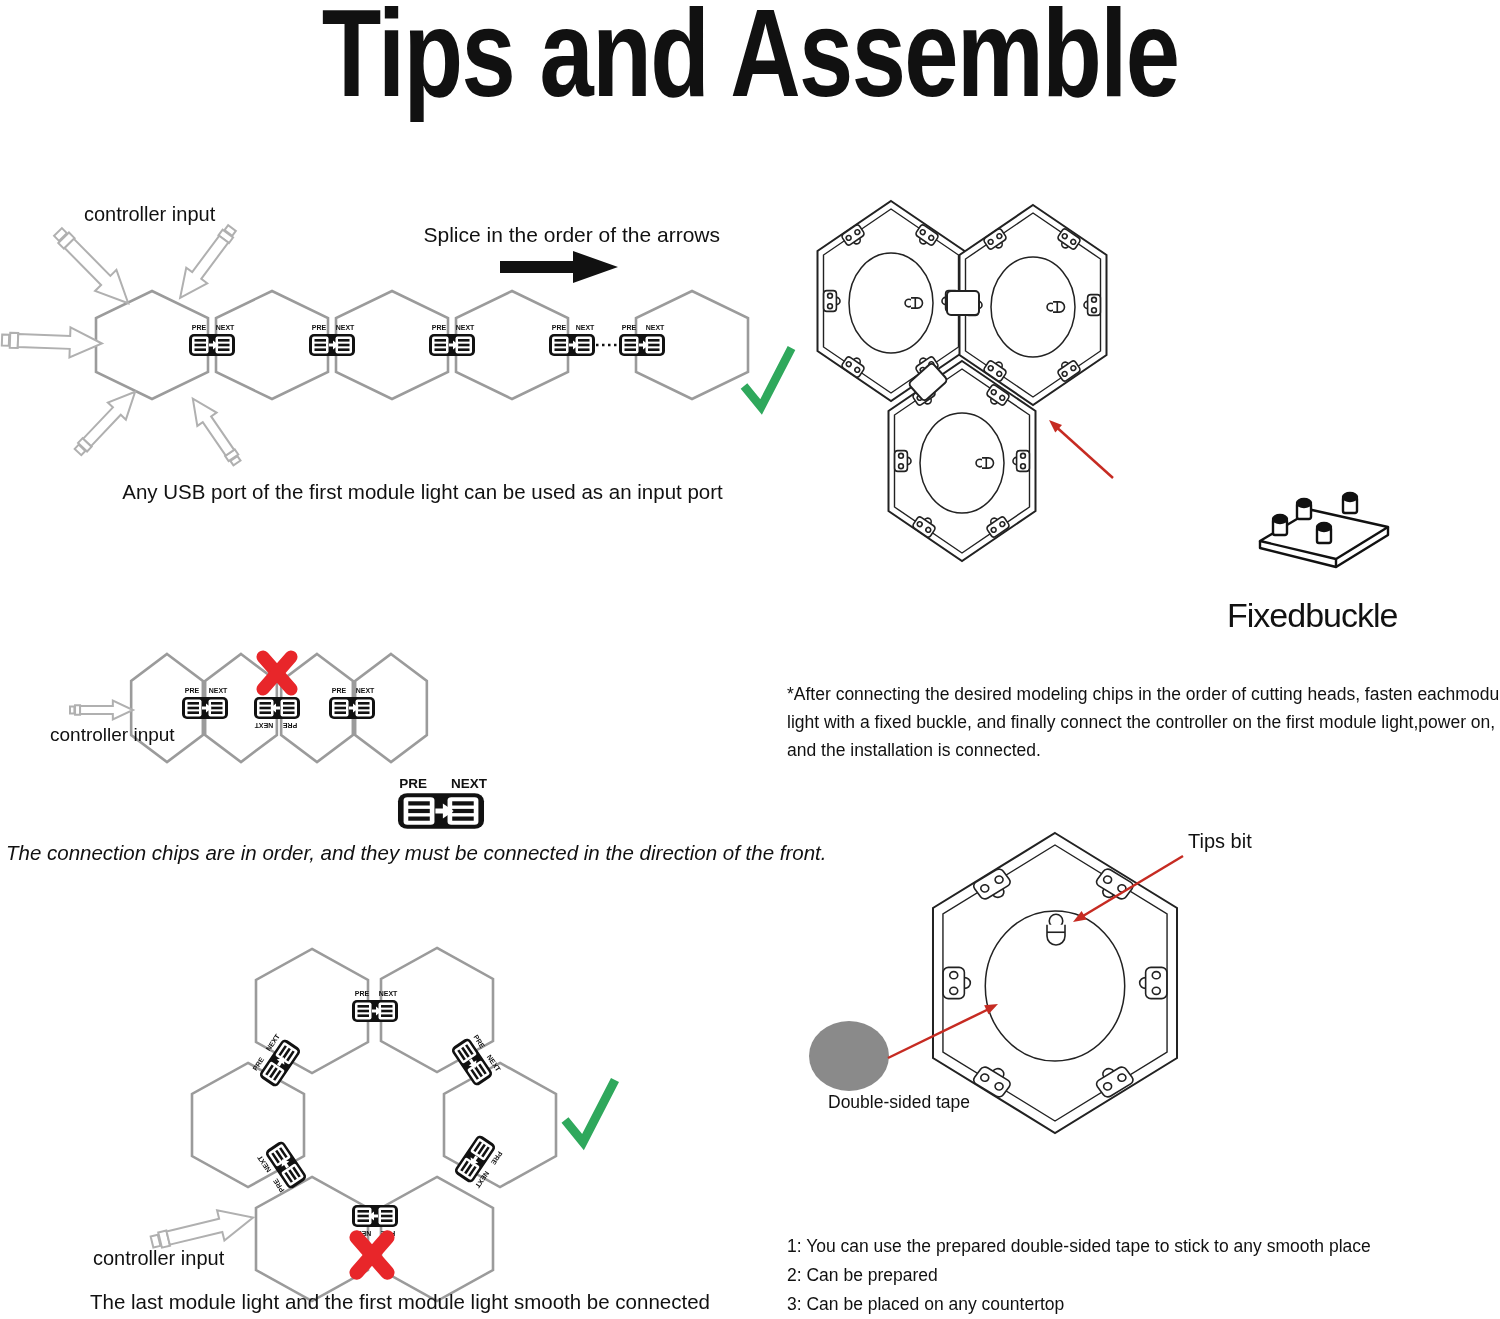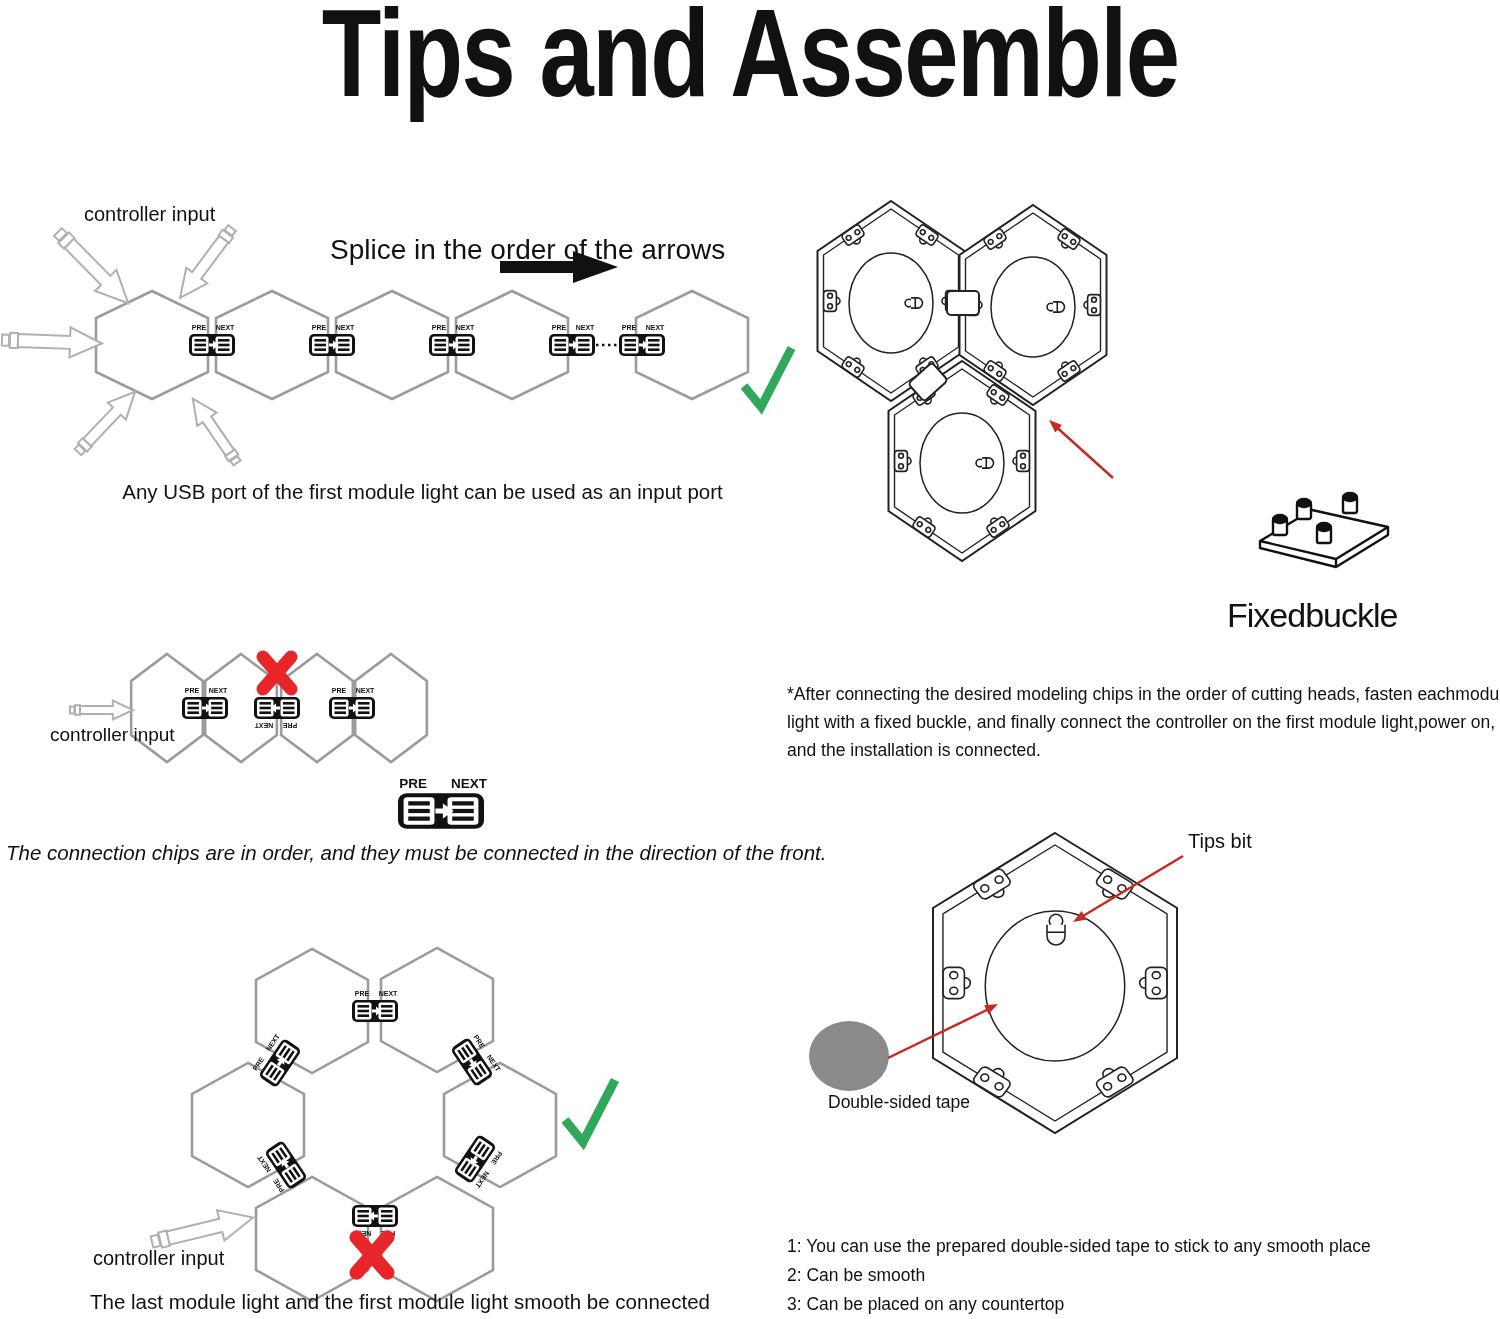--- a/index.html
+++ b/index.html
@@ -247,35 +247,35 @@
       <use href="#ah" transform="translate(1073,922) rotate(149)"></use>
 
       <line x1="888" y1="1058" x2="993" y2="1007" stroke="#c62b22" stroke-width="2.5"></line>
       <use href="#ah" transform="translate(998,1004) rotate(-26.1)"></use>
     </g>
   </svg>
 
   <div id="title" class="abs">Tips and Assemble</div>
 
   <div class="abs lbl20" style="left:84px;top:203px;">controller input</div>
-  <div class="abs" style="left:330px;top:234px;width:390px;text-align:center;font-size:28px;">Splice in the order of the arrows</div>
+  <div class="abs" style="left:330px;top:223px;width:390px;text-align:right;font-size:21px;">Splice in the order of the arrows</div>
   <div class="abs cap capcenter" style="left:70px;top:480px;width:705px;">Any USB port of the first module light can be used as an input port</div>
 
   <div id="fixedbuckle-label" class="abs" style="left:1227px;top:596px;">Fixedbuckle</div>
 
   <div class="abs lbl19" style="left:50px;top:724px;">controller input</div>
   <div class="abs cap" style="left:6px;top:841px;font-style:italic;">The connection chips are in order, and they must be connected in the direction of the front.</div>
 
   <div class="abs note-line" style="left:787px;top:680px;">*After connecting the desired modeling chips in the order of cutting heads, fasten eachmodule</div>
   <div class="abs note-line" style="left:787px;top:708px;">light with a fixed buckle, and finally connect the controller on the first module light,power on,</div>
   <div class="abs note-line" style="left:787px;top:736px;">and the installation is connected.</div>
 
   <div class="abs lbl20" style="left:93px;top:1247px;">controller input</div>
   <div class="abs cap capcenter" style="left:55px;top:1290px;width:690px;">The last module light and the first module light smooth be connected</div>
 
   <div id="hookbit-label" class="abs" style="left:1188px;top:830px;">Tips bit</div>
   <div id="tape-label" class="abs" style="left:828px;top:1092px;">Double-sided tape</div>
 
   <div class="abs step-line" style="left:787px;top:1232px;">1: You can use the prepared double-sided tape to stick to any smooth place</div>
-  <div class="abs step-line" style="left:787px;top:1261px;">2: Can be smooth</div>
+  <div class="abs step-line" style="left:787px;top:1261px;">2: Can be prepared</div>
   <div class="abs step-line" style="left:787px;top:1290px;">3: Can be placed on any countertop</div>
 
 </div>
 
 </body></html>

